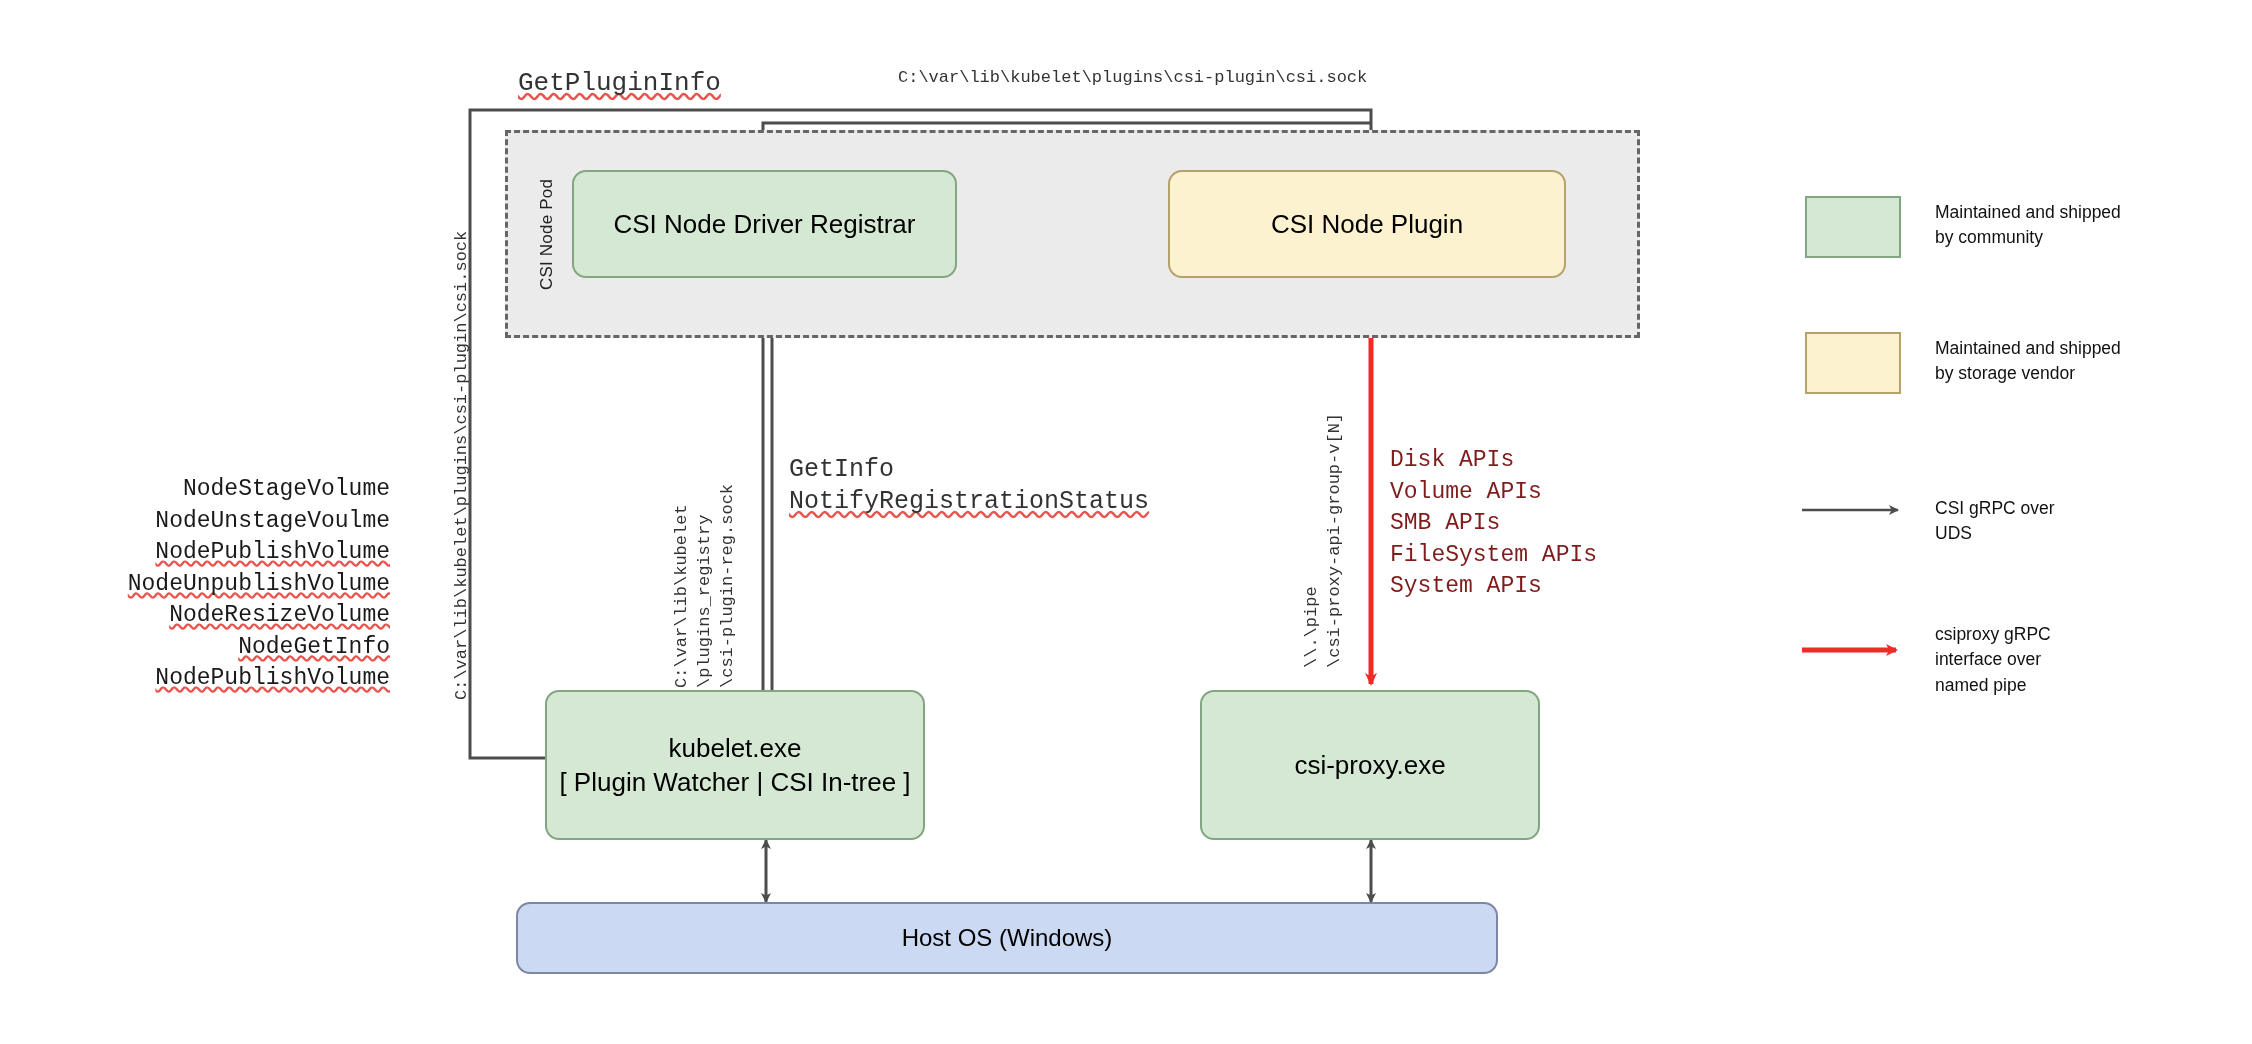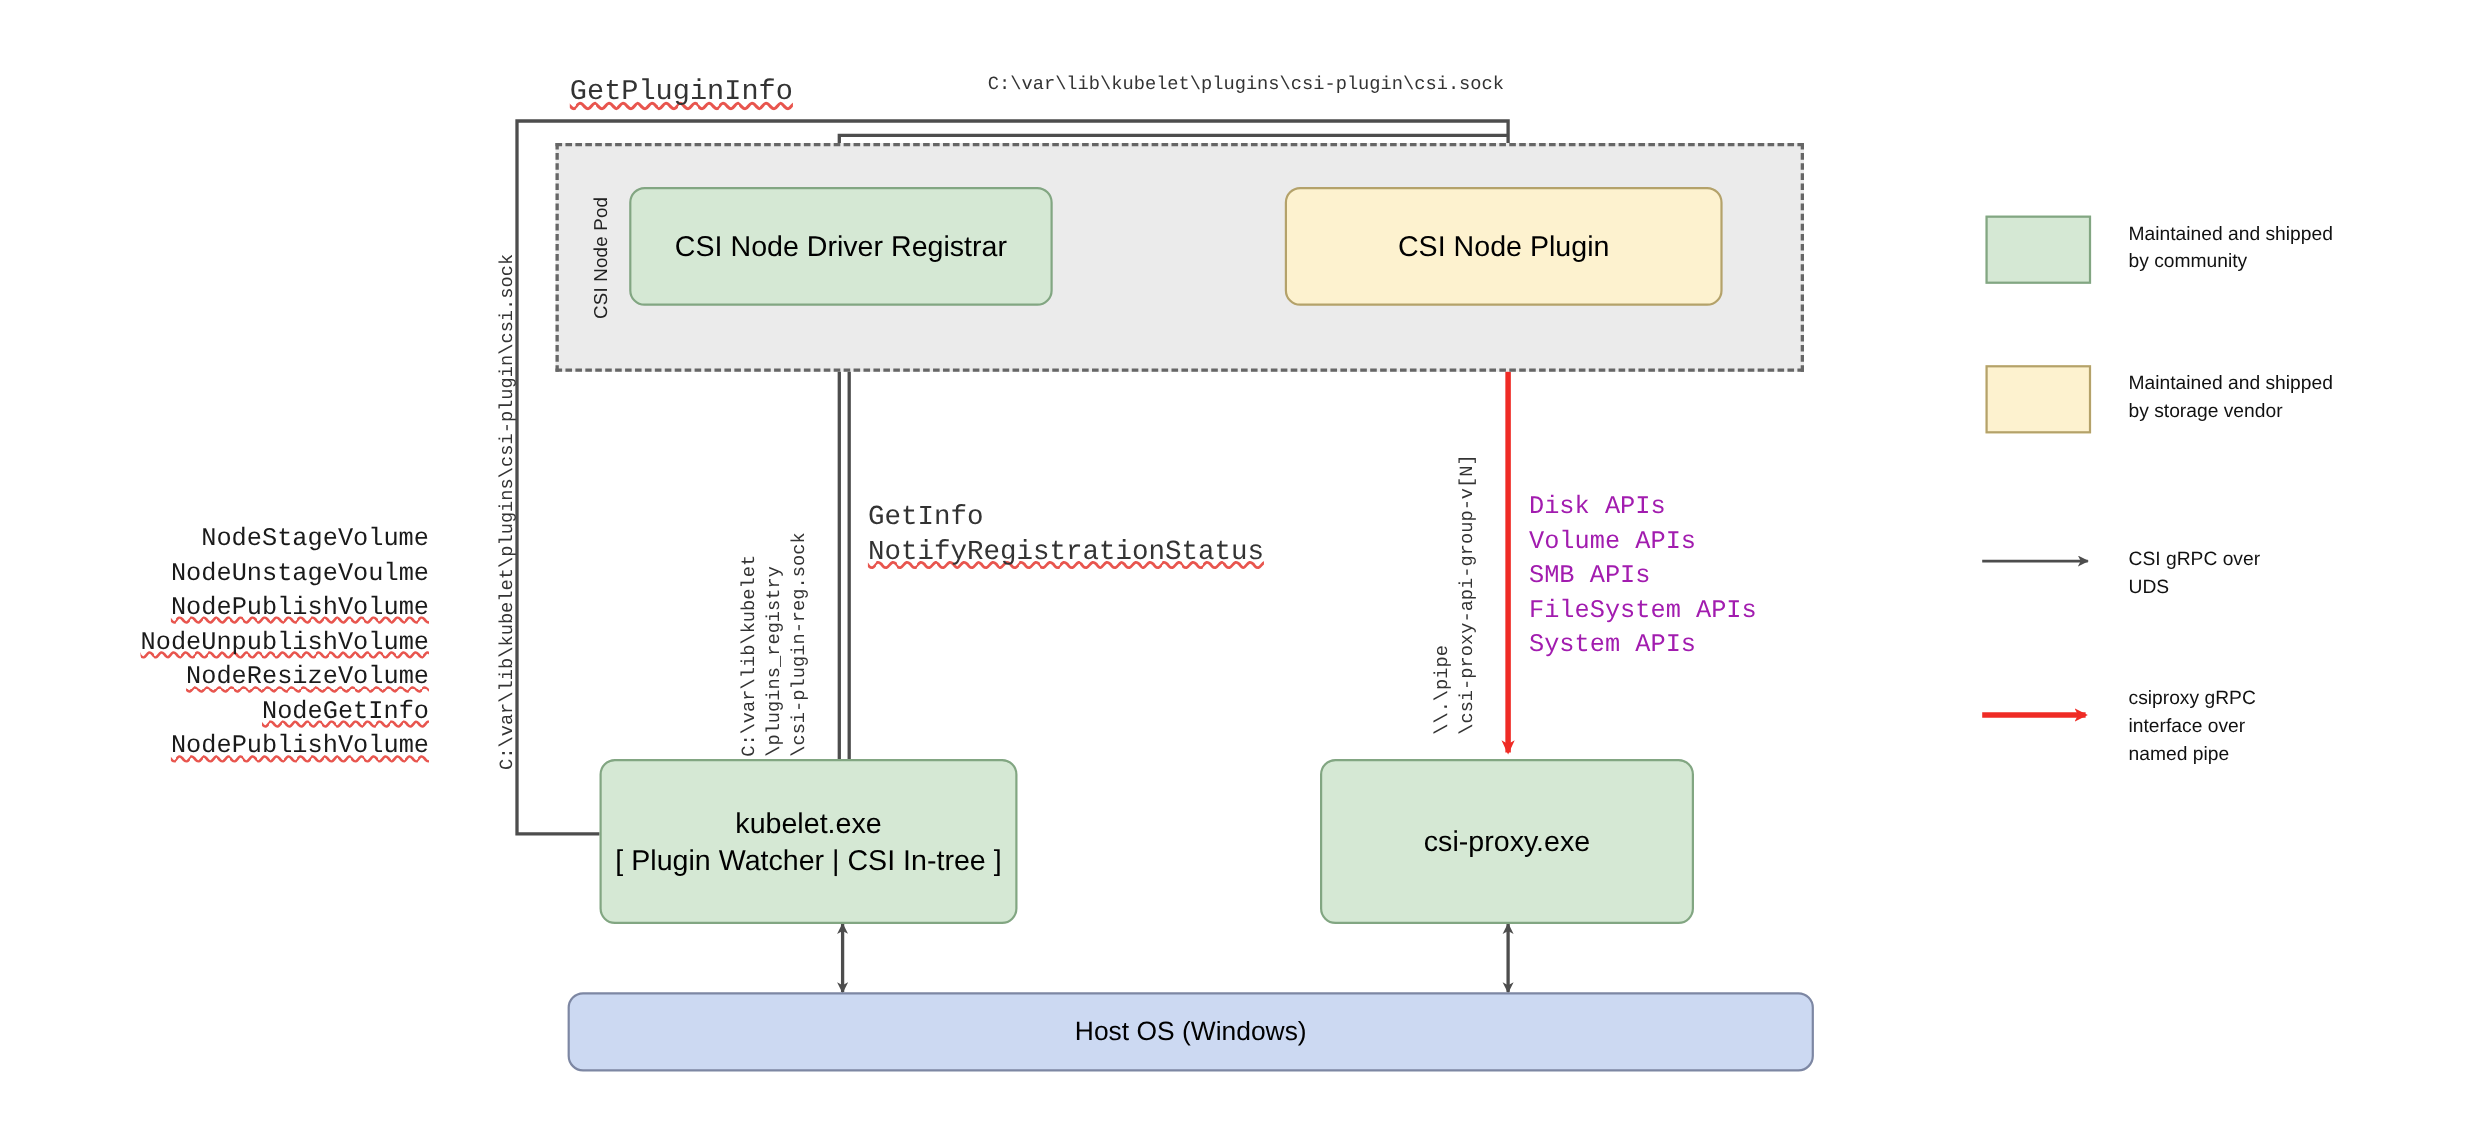--- a/index.html
+++ b/index.html
@@ -21,21 +21,21 @@
   .podlabel{position:absolute;transform:rotate(-90deg);transform-origin:left top;
             white-space:nowrap;font-size:17px;color:#222;letter-spacing:.2px;}
 
   .txt{position:absolute;white-space:pre;color:#333;}
   .vtxt{position:absolute;transform:rotate(-90deg);transform-origin:left top;white-space:pre;color:#333;}
 
   .sq{text-decoration:underline wavy #e8554e;text-decoration-skip-ink:none;}
 
   .apilist{position:absolute;text-align:right;font-size:23px;line-height:1.37;color:#1a1a1a;}
   .apilist div{white-space:pre;}
-  .rightapis{position:absolute;text-align:left;font-size:23px;line-height:1.37;color:#a21caf;}
+  .rightapis{position:absolute;text-align:left;font-size:23px;line-height:1.37;color:#7f1d1d;}
   .rightapis div{white-space:pre;}
 
   .legend{position:absolute;}
   .legend-swatch{position:absolute;width:96px;height:62px;box-sizing:border-box;}
   .legend-text{position:absolute;font-size:17.5px;line-height:1.45;color:#111;white-space:pre-line;}
 </style>
 </head>
 <body>
 
 <div class="stage">
@@ -93,21 +93,21 @@
 
   <div class="node green" style="left:545px;top:690px;width:380px;height:150px;font-size:26px;flex-direction:column;">
     <span>kubelet.exe</span>
     <span>[ Plugin Watcher | CSI In-tree ]</span>
   </div>
 
   <div class="node green" style="left:1200px;top:690px;width:340px;height:150px;font-size:26px;">
     <span>csi-proxy.exe</span>
   </div>
 
-  <div class="node blue" style="left:516px;top:902px;width:1133px;height:72px;font-size:24px;">
+  <div class="node blue" style="left:516px;top:902px;width:982px;height:72px;font-size:24px;">
     <span>Host OS (Windows)</span>
   </div>
 
   <div class="txt mono sq" style="left:518px;top:68px;font-size:26px;">GetPluginInfo</div>
 
   <div class="txt mono" style="left:898px;top:68px;font-size:17px;">C:\var\lib\kubelet\plugins\csi-plugin\csi.sock</div>
 
   <div class="vtxt mono" style="left:452px;top:700px;font-size:17px;">C:\var\lib\kubelet\plugins\csi-plugin\csi.sock</div>
 
   <div class="vtxt mono" style="left:672px;top:688px;font-size:17px;">C:\var\lib\kubelet</div>

